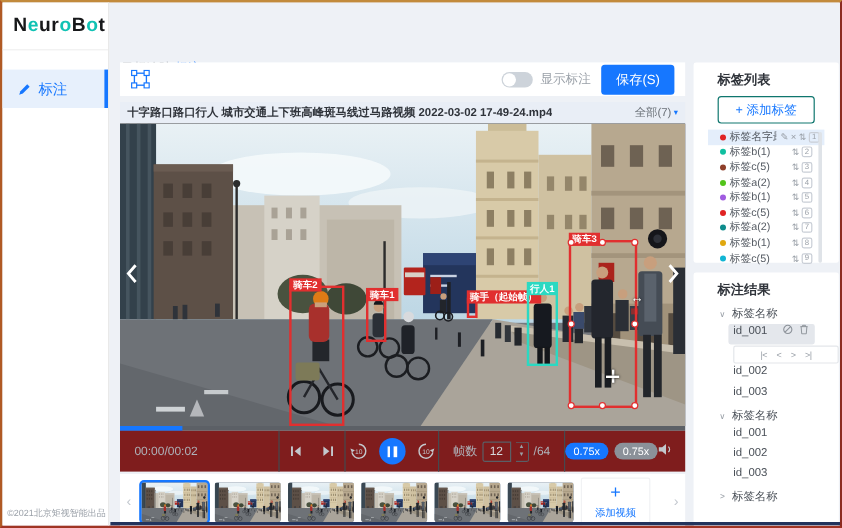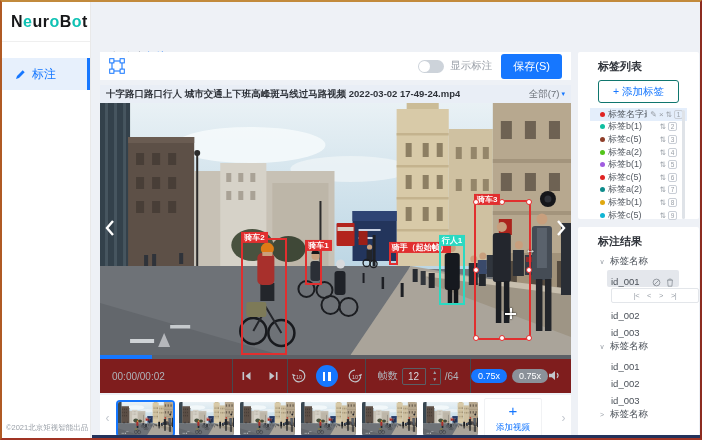--- a/index.html
+++ b/index.html
@@ -86,21 +86,21 @@
   .dot{width:5px;height:5px;border-radius:50%;flex:none}
   .tag-name{white-space:nowrap;overflow:hidden;max-width:58px}
   .t-end{margin-left:auto;display:flex;align-items:center;gap:2px}
   .t-ic{font-size:8px;color:#9aa0a8;cursor:pointer}
   .swap{font-size:7.5px;color:#9aa0a8}
   .key{width:9px;height:9px;border:1px solid #c9ced6;border-radius:2px;font-size:6.5px;color:#9aa0a8;display:flex;align-items:center;justify-content:center;flex:none}
   .sb{position:absolute;right:-6px;top:2px;width:3px;height:96%;background:#dfe3e8;border-radius:2px}
   .results-card{margin-top:8px;height:212px}
   .grp-h{height:17px;display:flex;align-items:center;gap:4px;font-size:9.5px;color:#4a5058;cursor:pointer}
   .caret-s{font-size:7px;color:#9aa0a8;width:8px;text-align:center}
-  .res-item{height:17px;display:flex;align-items:flex-end;font-size:9.5px;color:#4a5058;padding-left:13px;cursor:pointer}
+  .res-item{height:17px;display:flex;align-items:flex-start;font-size:9.5px;color:#4a5058;padding-left:13px;cursor:pointer}
   .res-item.sel{background:#e4e7ec;border-radius:2px;padding-right:5px;margin-left:9px;padding-left:4px}
   .res-ics{margin-left:auto;display:flex;align-items:center;gap:5px}
   .pager{width:88px;height:15px;border:1px solid #e3e6ea;border-radius:2px;margin:1px 0 1px 13px;display:flex;align-items:center;justify-content:center;gap:8px;font-size:7.5px;color:#9aa0a8}
   .pager span{cursor:pointer;letter-spacing:-.5px}
   .bottom-line{position:absolute;left:0;right:0;bottom:0;height:3px;background:#22335c}
 </style>
 </head>
 <body>
 
 <div class="screen">

